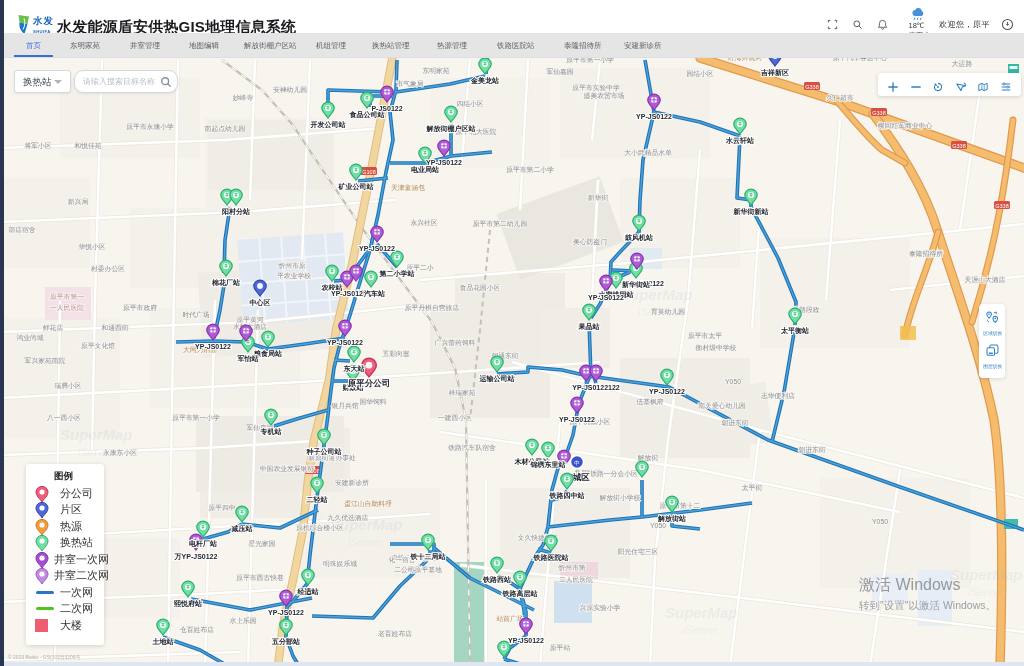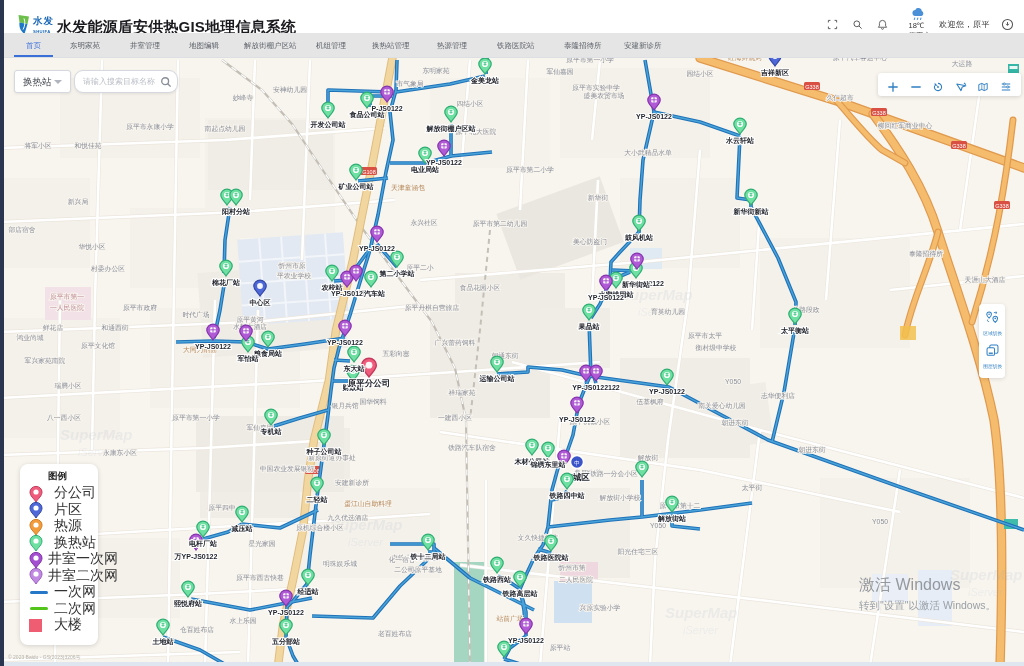--- a/index.html
+++ b/index.html
@@ -25,25 +25,25 @@
 .inp { width:104px; height:23px; background:#fff; border:1px solid #d5d8de; border-radius:9px; margin-left:3px; font-size:8px; white-space:nowrap; overflow:hidden; color:#b9bdc5; line-height:21px; padding-left:8px; position:relative; box-shadow:0 1px 3px rgba(0,0,0,.08); }
 .mag { position:absolute; right:5px; top:5px; }
 .ctrls { position:absolute; right:3px; top:15px; width:143px; height:23px; background:#fff; border-radius:3px; box-shadow:0 1px 4px rgba(0,0,0,.15); display:flex; align-items:center; justify-content:space-around; z-index:20; padding:0 4px; }
 .ctrl-ic { width:12px; height:12px; }
 .ctrl-ic svg { width:12px; height:12px; }
 .sidebtns { position:absolute; right:19px; top:246px; width:26px; background:#fff; border-radius:4px; box-shadow:0 1px 4px rgba(0,0,0,.12); z-index:20; padding:5px 2px; text-align:center; }
 .sb { margin:1px 0 5px; }
 .sb:last-child { margin-bottom:2px; }
 .sb svg { width:15px; height:15px; }
 .sb .t { font-size:6px; color:#2f7fc2; display:block; margin-top:0; transform:scale(.8); white-space:nowrap; }
-.legend { position:absolute; left:20px; top:406px; width:78px; height:181px; background:#fff; border-radius:8px; box-shadow:0 1px 5px rgba(0,0,0,.15); z-index:20; padding:5px 0 0 9px; }
+.legend { position:absolute; left:26px; top:406px; width:78px; height:181px; background:#fff; border-radius:3px; box-shadow:0 1px 5px rgba(0,0,0,.15); z-index:20; padding:5px 0 0 9px; }
 .lg-title { font-size:9.5px; font-weight:bold; color:#222; text-align:center; margin:1px 12px 2px 0; }
 .lg-row { display:flex; align-items:center; height:16.5px; }
 .lg-ic { width:20px; display:flex; align-items:center; }
-.lg-tx { font-size:14px; color:#333; margin-left:5px; white-space:nowrap; }
+.lg-tx { font-size:11px; color:#333; margin-left:5px; white-space:nowrap; }
 .win { position:absolute; right:28px; top:517px; color:#7e8setting288; z-index:15; }
 .win1 { font-size:16px; color:#8b9096; opacity:.9; }
 .win2 { font-size:10.5px; color:#9aa0a6; margin-top:3px; }
 .botbar { position:absolute; left:0; top:662px; width:1024px; height:4px; background:#dfe6f0; z-index:30; }
 .attrib { position:absolute; left:8px; top:596px; font-size:5px; color:#b5b2aa; z-index:18; }
 </style>
 </head>
 <body>
 <div class="map">
 <svg width="1024" height="608" viewBox="0 0 1024 608" style="position:absolute;top:0;left:0">

